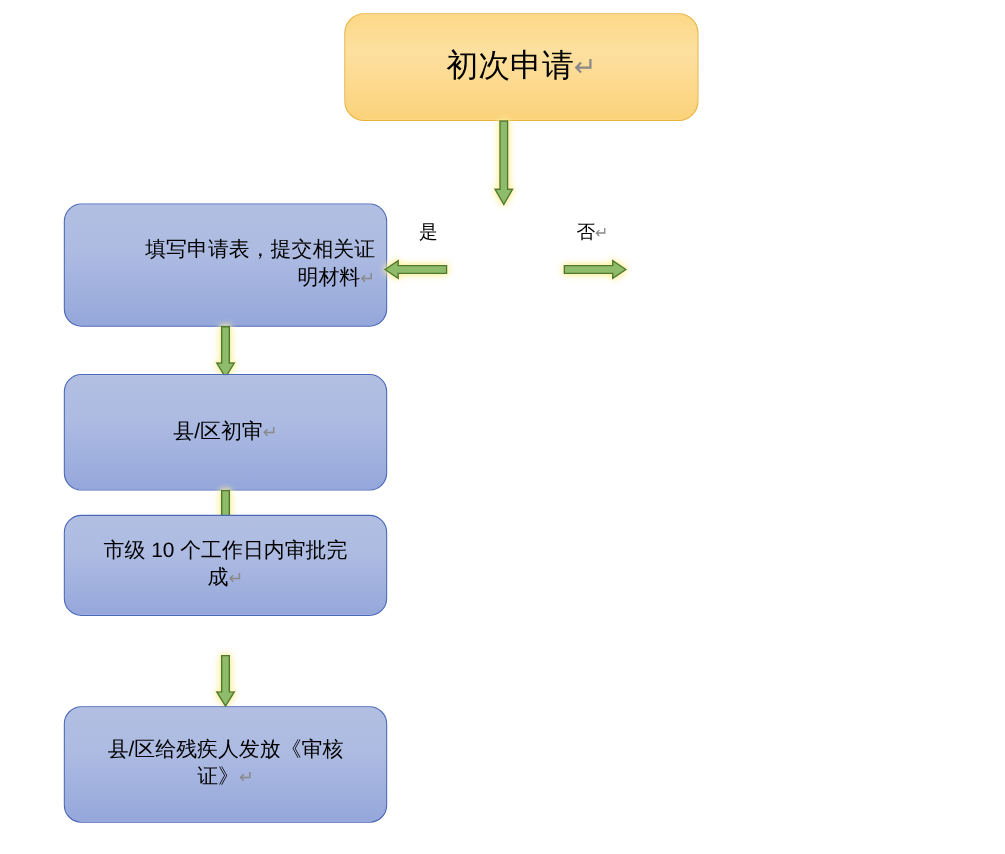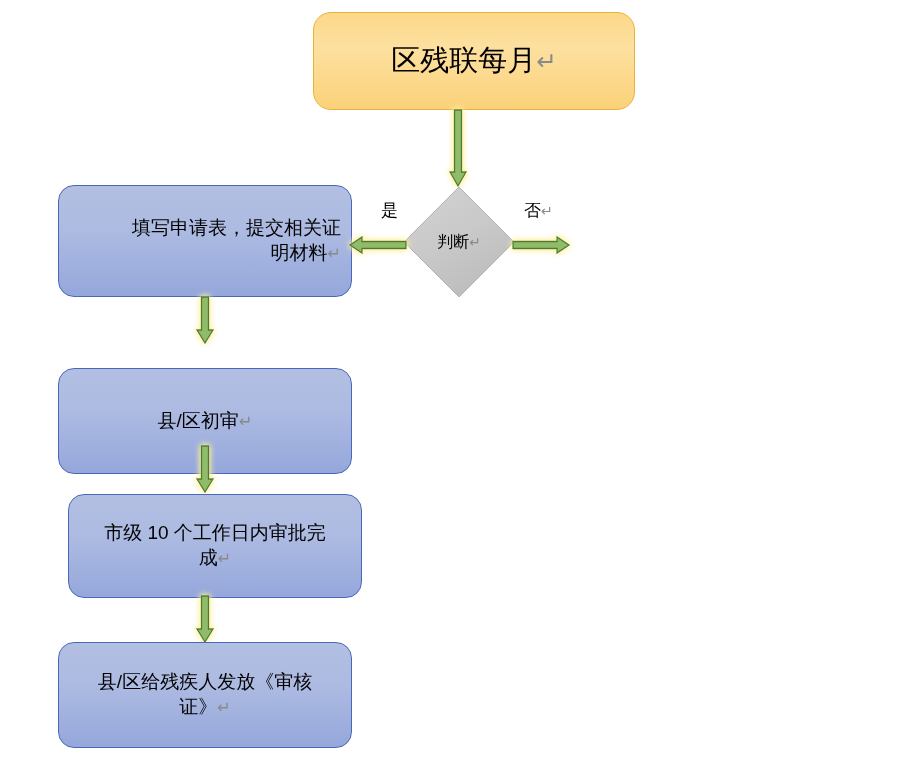--- a/index.html
+++ b/index.html
@@ -106,21 +106,21 @@
     color: #000;
     white-space: nowrap;
   }
 </style>
 </head>
 <body>
 
 <div id="flowchart">
 
   <div class="node rbox orange" style="left:313px; top:12px; width:322px; height:98px;">
-    <span class="label t-title"><span>区残联每月</span><span class="pilcrow">↵</span></span>
+    <span class="label t-title"><span>初次申请</span><span class="pilcrow">↵</span></span>
   </div>
 
   <div class="arrow" style="left:448px; top:110px;">
     <svg width="20" height="78" viewBox="0 0 20 78">
       <defs>
         <filter id="glowA" x="-120%" y="-30%" width="340%" height="160%">
           <feGaussianBlur stdDeviation="3.2" result="b"></feGaussianBlur>
           <feFlood flood-color="#fdf09a" flood-opacity="0.95" result="c"></feFlood>
           <feComposite in="c" in2="b" operator="in" result="g"></feComposite>
           <feMerge>
@@ -134,36 +134,20 @@
         <path d="M6.5,0 L13.5,0 L13.5,62 L18,62 L10,76 L2,62 L6.5,62 Z" fill="#8fbc6a" stroke="#4f7a2e" stroke-width="1.3"></path>
       </g>
     </svg>
   </div>
 
   <div class="node rbox blue" style="left:58px; top:185px; width:294px; height:112px;text-align:right;">
     <span class="label t-body"><span>填写申请表，提交相关证
 明材料</span><span class="pilcrow">↵</span></span>
   </div>
 
-  <div class="diamond-wrap" style="left:403px; top:186px; width:112px; height:112px;">
-    <svg class="diamond-shape" viewBox="0 0 112 112" preserveAspectRatio="none">
-      <defs>
-        <linearGradient id="gdiamond" x1="0" y1="0" x2="0.55" y2="1">
-          <stop offset="0%" stop-color="#d3d3d3"></stop>
-          <stop offset="55%" stop-color="#c9c9c9"></stop>
-          <stop offset="100%" stop-color="#bdbdbd"></stop>
-        </linearGradient>
-      </defs>
-      <polygon points="56,1 111,56 56,111 1,56" fill="url(#gdiamond)" stroke="#b3b3b3" stroke-width="1"></polygon>
-    </svg>
-    <div class="diamond-text t-small">
-        <span>判断</span>
-        <span class="pilcrow">↵</span>
-      </div>
-  </div>
 
   <div class="arrow" style="left:348px; top:233px;">
     <svg width="60" height="24" viewBox="0 0 60 24">
       <defs>
         <filter id="glowL" x="-30%" y="-160%" width="160%" height="420%">
           <feGaussianBlur stdDeviation="3.2" result="b"></feGaussianBlur>
           <feFlood flood-color="#fdf09a" flood-opacity="0.95" result="c"></feFlood>
           <feComposite in="c" in2="b" operator="in" result="g"></feComposite>
           <feMerge>
               <feMergeNode in="g"></feMergeNode>
@@ -216,21 +200,21 @@
               <feMergeNode in="SourceGraphic"></feMergeNode>
             </feMerge>
         </filter>
       </defs>
       <g filter="url(#glowB1)">
         <path d="M6.5,0 L13.5,0 L13.5,33 L18,33 L10,46 L2,33 L6.5,33 Z" fill="#8fbc6a" stroke="#4f7a2e" stroke-width="1.3"></path>
       </g>
     </svg>
   </div>
 
-  <div class="node rbox blue" style="left:58px; top:340px; width:294px; height:106px;margin-top:28px;">
+  <div class="node rbox blue" style="left:58px; top:340px; width:294px; height:106px;">
     <span class="label t-body"><span>县/区初审</span><span class="pilcrow">↵</span></span>
   </div>
 
   <div class="arrow" style="left:195px; top:446px;">
     <svg width="20" height="48" viewBox="0 0 20 48">
       <defs>
         <filter id="glowB2" x="-140%" y="-40%" width="380%" height="180%">
           <feGaussianBlur stdDeviation="3.2" result="b"></feGaussianBlur>
           <feFlood flood-color="#fdf09a" flood-opacity="0.95" result="c"></feFlood>
           <feComposite in="c" in2="b" operator="in" result="g"></feComposite>
@@ -240,21 +224,21 @@
               <feMergeNode in="SourceGraphic"></feMergeNode>
             </feMerge>
         </filter>
       </defs>
       <g filter="url(#glowB2)">
         <path d="M6.5,0 L13.5,0 L13.5,33 L18,33 L10,46 L2,33 L6.5,33 Z" fill="#8fbc6a" stroke="#4f7a2e" stroke-width="1.3"></path>
       </g>
     </svg>
   </div>
 
-  <div class="node rbox blue" style="left:58px; top:494px; width:294px; height:104px;margin-left:10px;">
+  <div class="node rbox blue" style="left:58px; top:468px; width:294px; height:92px;">
     <span class="label t-body"><span>市级 10 个工作日内审批完
 成</span><span class="pilcrow">↵</span></span>
   </div>
 
   <div class="arrow" style="left:195px; top:596px;">
     <svg width="20" height="48" viewBox="0 0 20 48">
       <defs>
         <filter id="glowB3" x="-140%" y="-40%" width="380%" height="180%">
           <feGaussianBlur stdDeviation="3.2" result="b"></feGaussianBlur>
           <feFlood flood-color="#fdf09a" flood-opacity="0.95" result="c"></feFlood>

